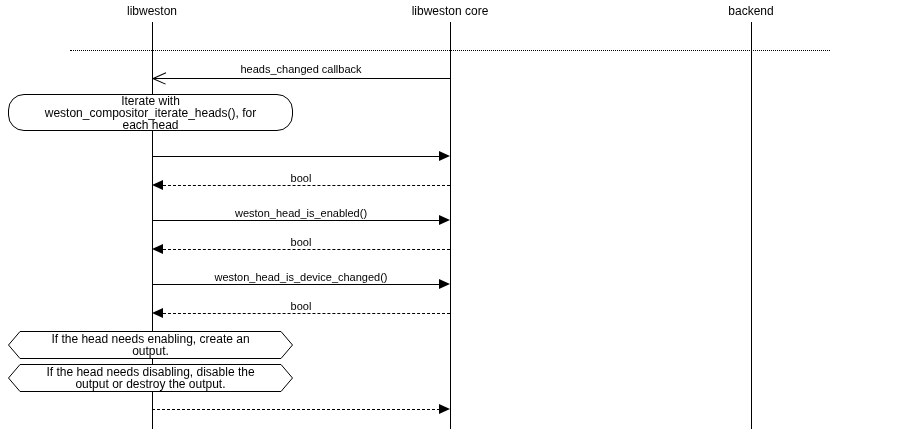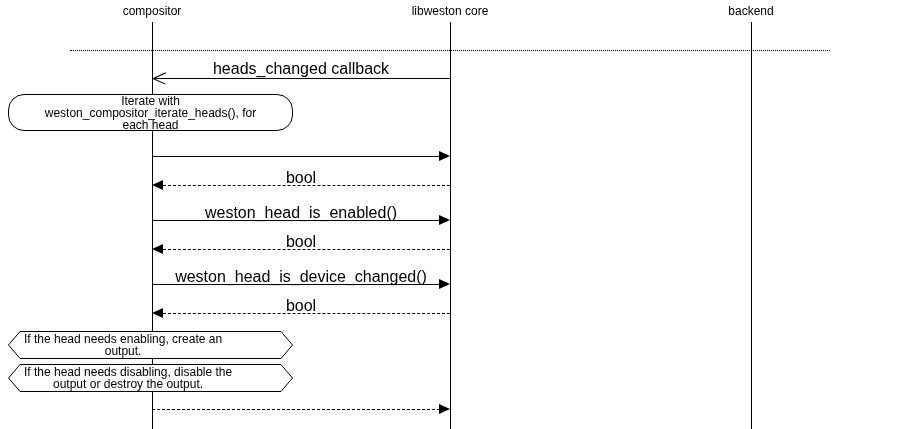--- a/index.html
+++ b/index.html
@@ -48,21 +48,21 @@
     height: 0;
     border-top: 1px solid #000000;
   }
   .msg-line-dotted {
     position: absolute;
     height: 0;
     border-top: 1px dashed #000000;
   }
   .msg-label {
     position: absolute;
-    font-size: 16px;
+    font-size: 11px;
     color: #000000;
     white-space: nowrap;
     transform: translateX(-50%);
     text-align: right;
     line-height: 14px;
   }
   .arrowhead {
     position: absolute;
     width: 0;
     height: 0;
@@ -121,36 +121,36 @@
     top: 0;
   }
   .note-hex-text {
     position: absolute;
     left: 0;
     top: 0;
     width: 100%;
     height: 100%;
     display: flex;
     align-items: center;
-    justify-content: flex-start;
+    justify-content: center;
     font-size: 12px;
     color: #000000;
     text-align: center;
     line-height: 12px;
     padding: 0 16px;
     box-sizing: border-box;
   }
   .nl { display: block; }
 </style>
 </head>
 <body>
 
 <div id="canvas">
 
-  <div class="actor-label" style="left:152px; top:4px;">compositor</div>
+  <div class="actor-label" style="left:152px; top:4px;">libweston</div>
   <div class="actor-label" style="left:450px; top:4px;">libweston core</div>
   <div class="actor-label" style="left:751px; top:4px;">backend</div>
 
   <div class="lifeline" style="left:152px; top:22px; height:407px;"></div>
   <div class="lifeline" style="left:450px; top:22px; height:407px;"></div>
   <div class="lifeline" style="left:751px; top:22px; height:407px;"></div>
 
   <div class="sep-line" style="left:70px; top:50px; width:760px;"></div>
 
   <div class="msg-label" style="left:301px; top:62px;">heads_changed callback</div>

